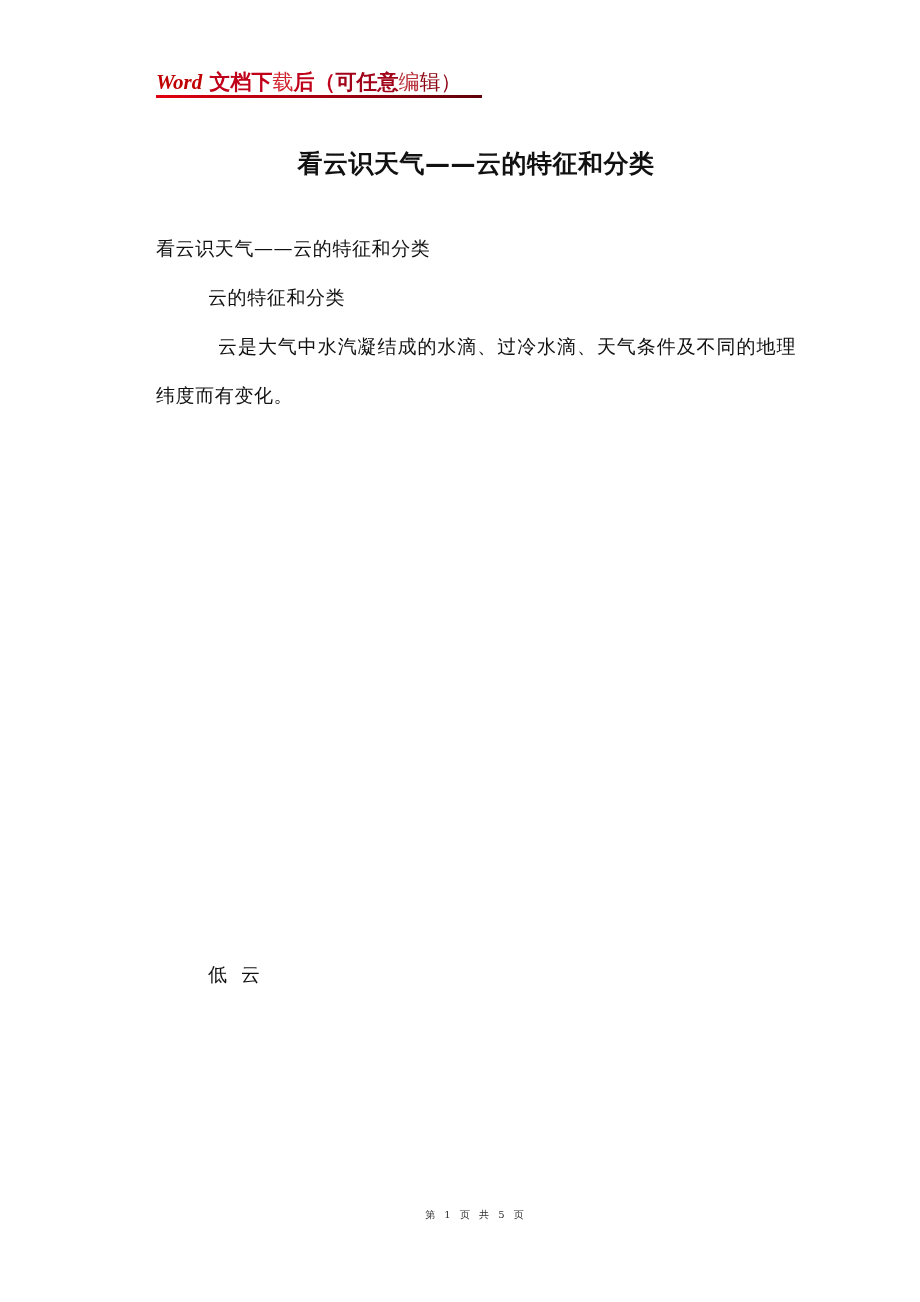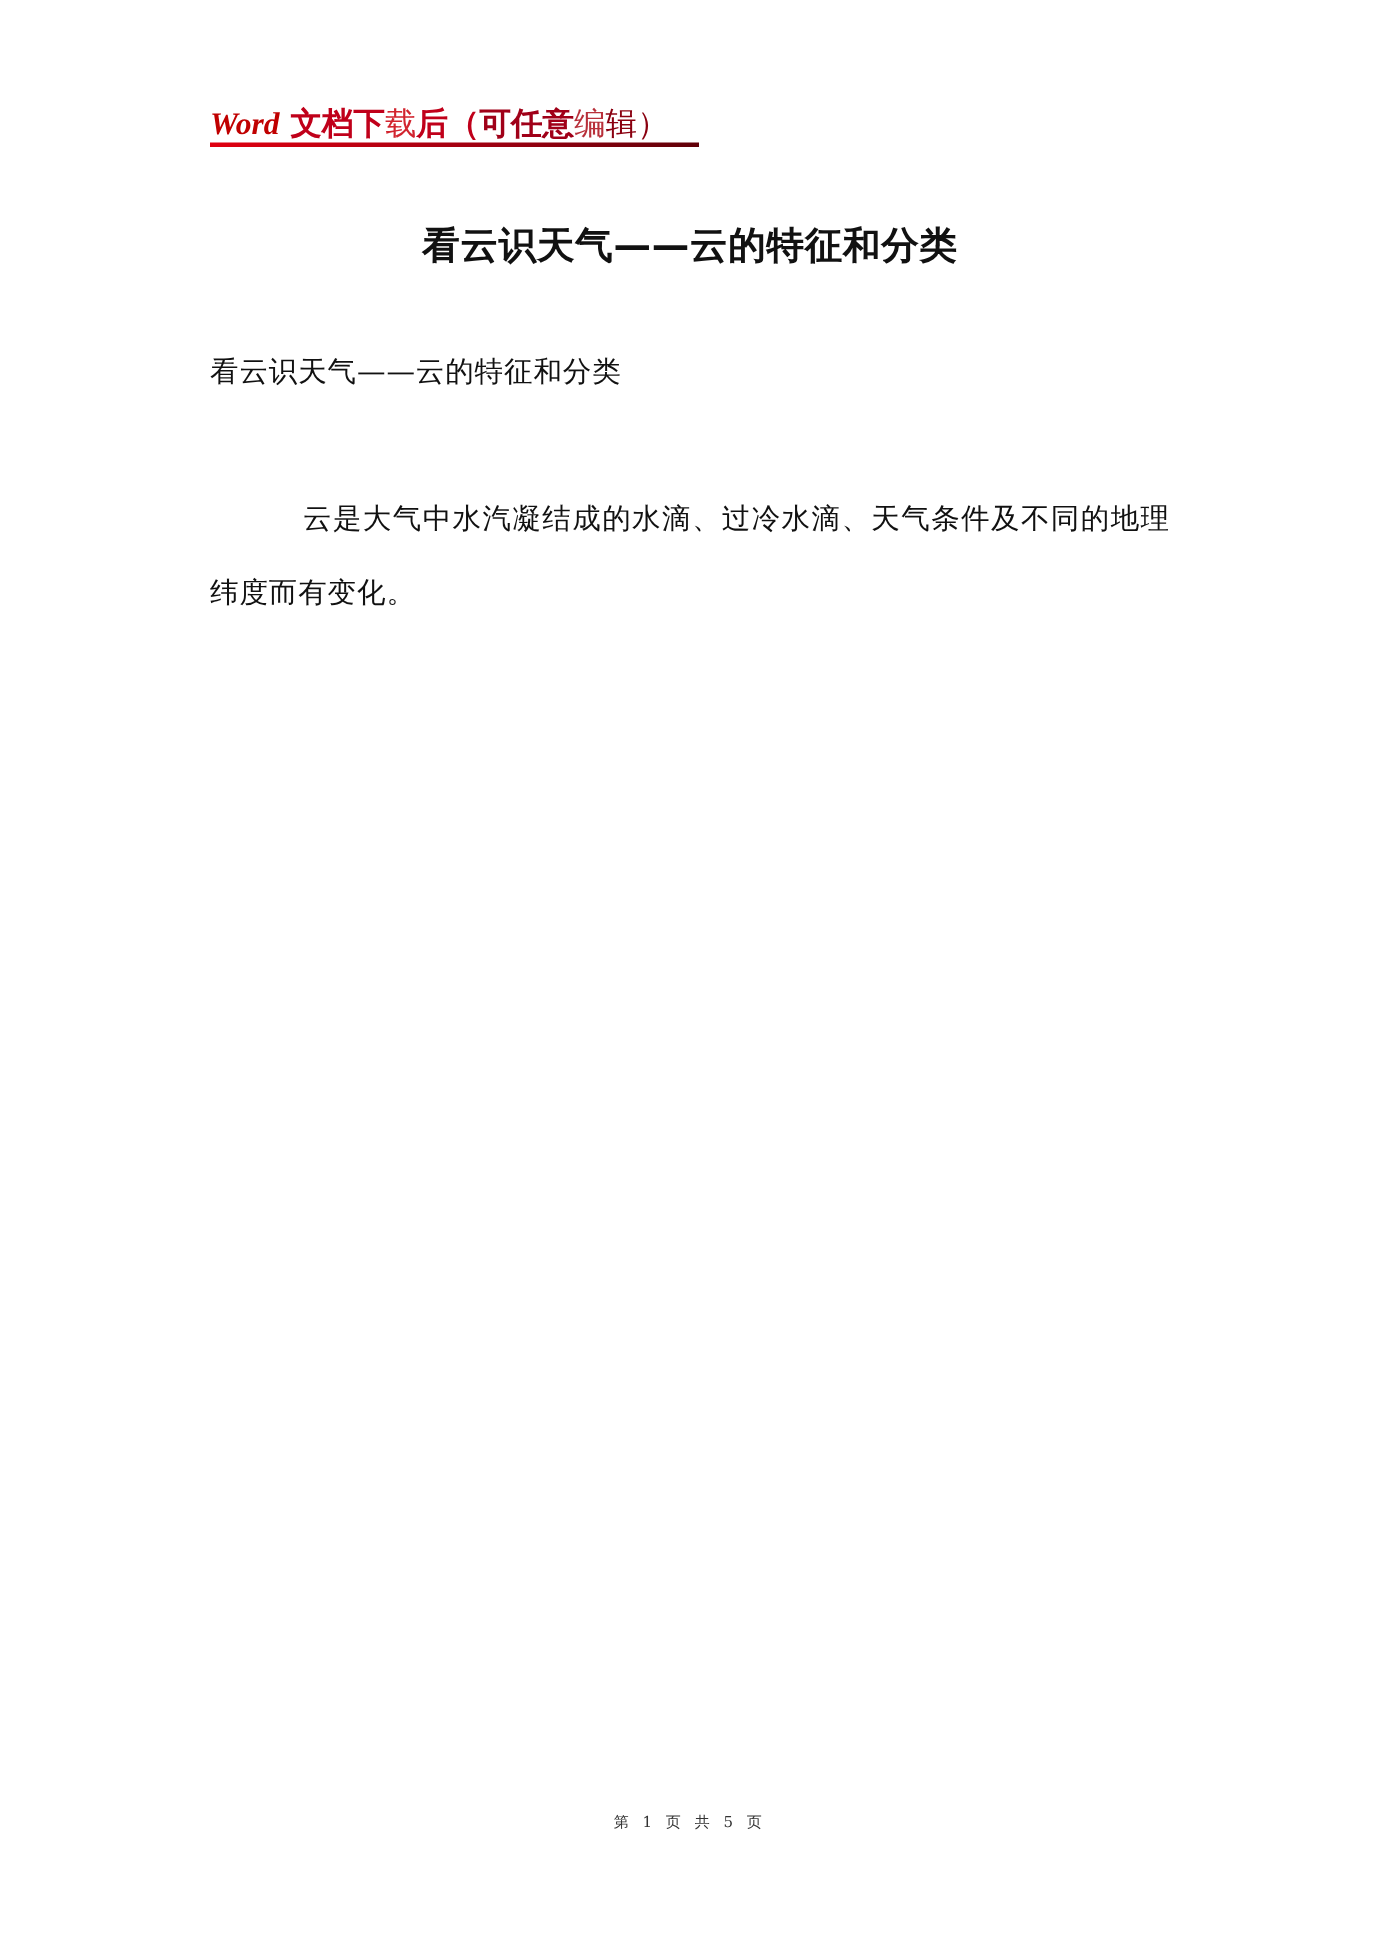--- a/index.html
+++ b/index.html
@@ -1,18 +1,18 @@
 <!DOCTYPE html>
 <html><head>
 <meta charset="utf-8">
 <style>
   html, body { margin: 0; padding: 0; background: #ffffff; }
   body { width: 920px; height: 1302px; position: relative; overflow: hidden;
          font-family: "DejaVu Serif", "Liberation Serif", serif; color: #111; }
-  .page { position: absolute; left: 0; top: 0; width: 876px; height: 1302px; }
+  .page { position: absolute; left: 16px; top: 0; width: 876px; height: 1302px; }
 
   .header-banner { position: absolute; left: 140px; top: 66px; height: 32px;
     font-family: "DejaVu Sans", "Liberation Sans", sans-serif; font-size: 21px; font-weight: bold;
     white-space: nowrap; line-height: 32px; }
   .header-banner .w { font-family: "Liberation Serif", serif; font-style: italic; font-weight: bold; color: #c00000; }
   .header-banner .c1 { color: #c0001a; }
   .header-banner .c2 { color: #d2242e; font-weight: normal; }
   .header-banner .c3 { color: #a00018; }
   .header-banner .c4 { color: #b8303a; font-weight: normal; }
   .header-banner .c5 { color: #8a0010; font-weight: normal; }
@@ -35,16 +35,18 @@
 <div class="page">
 
   <div class="header-banner">
     <span class="w">Word</span><span class="c1"> 文档下</span><span class="c2">载</span><span class="c1">后（</span><span class="c3">可任意</span><span class="c4">编</span><span class="c5">辑）</span>
   </div>
   <div class="header-rule"></div>
 
   <div class="doc-title">看云识天气——云的特征和分类</div>
 
   <div class="para" style="top:224px;">看云识天气——云的特征和分类</div>
+  <div class="para" style="top:273px; text-indent:52px;">云的特征和分类</div>
   <div class="para" style="top:322px; text-indent:62px;">云是大气中水汽凝结成的水滴、过冷水滴、天气条件及不同的地理纬度而有变化。</div>
+  <div class="para" style="top:950px; text-indent:52px; white-space:pre;">低  云</div>
 
   <div class="footer">第 1 页 共 5 页</div>
 </div>
 
 </body></html>

